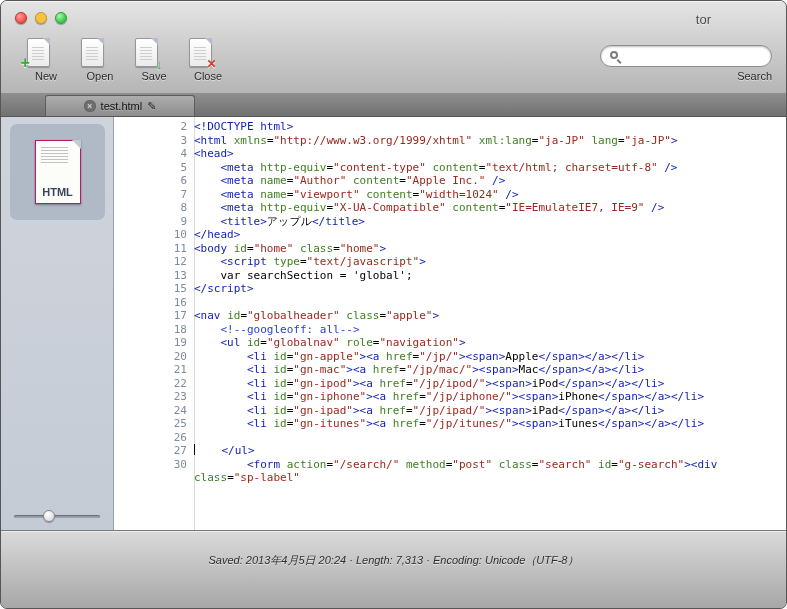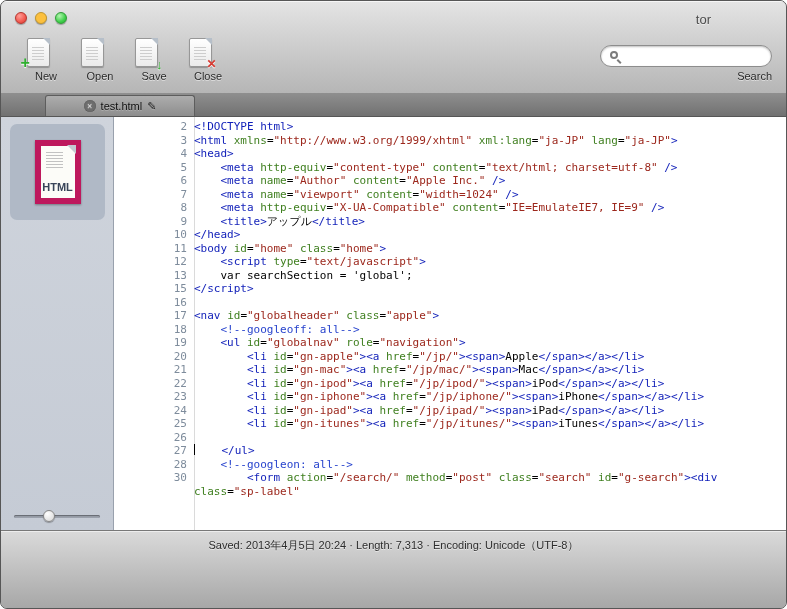--- a/index.html
+++ b/index.html
@@ -37,21 +37,21 @@
   
   .tabbar{position:absolute;top:92px;left:0;right:0;height:24px;background:linear-gradient(#8f8f8f,#717171);border-bottom:1px solid #565656;box-sizing:border-box;}
   .tab{position:absolute;left:44px;top:2px;bottom:0;width:150px;background:linear-gradient(#adadad,#8d8d8d);border:1px solid #5d5d5d;border-bottom:none;border-radius:3px 3px 0 0;display:flex;align-items:center;justify-content:center;gap:5px;font-size:11px;color:#0f0f0f;text-shadow:0 1px 0 rgba(255,255,255,.25);box-sizing:border-box;}
   .tab-close{width:12px;height:12px;border-radius:50%;background:#6e6e6e;color:#e3e3e3;font-size:9px;line-height:12px;text-align:center;box-shadow:inset 0 0 1px #3c3c3c;}
   .tab-edit{font-size:11px;color:#1d1d1d;}
 
   
   .content{position:absolute;top:116px;left:0;right:0;height:413px;display:flex;background:#ffffff;}
   .sidebar{position:relative;flex:0 0 113px;width:113px;background:linear-gradient(#cfd4dc,#c5cbd5);border-right:1px solid #99a1ad;box-sizing:border-box;}
   .thumb-selection{position:absolute;left:9px;top:7px;width:95px;height:96px;background:#b0b9c6;border-radius:7px;display:flex;align-items:center;justify-content:center;}
-  .page-thumb{position:relative;width:46px;height:64px;background:#fcfcf8;border:6px solid #be185d;box-shadow:0 1px 2px rgba(0,0,0,.35);box-sizing:border-box;}
+  .page-thumb{position:relative;width:46px;height:64px;background:#fcfcf8;border:1px solid #be185d;box-shadow:0 1px 2px rgba(0,0,0,.35);box-sizing:border-box;}
   .page-thumb::before{content:"";position:absolute;top:-1px;right:-1px;border-style:solid;border-width:0 9px 9px 0;border-color:transparent #c3cad2 transparent transparent;}
   .page-thumb::after{content:"";position:absolute;left:5px;right:12px;top:6px;height:16px;background:repeating-linear-gradient(#c2c2c2 0 1px,transparent 1px 3px);}
   .thumb-text{position:absolute;bottom:5px;left:0;right:0;text-align:center;font-size:11px;font-weight:bold;color:#39455a;}
   .clipped-label{position:absolute;left:117px;top:46px;font-size:9px;color:#9b9b9b;}
   .zoom-slider{position:absolute;left:13px;bottom:12px;width:86px;height:3px;background:#9ba1ac;border-radius:2px;box-shadow:inset 0 1px 1px rgba(0,0,0,.35);}
   .slider-thumb{position:absolute;left:29px;top:-5px;width:12px;height:12px;border-radius:50%;background:radial-gradient(circle at 35% 30%,#ffffff,#d4d4d4);border:1px solid #878787;box-sizing:border-box;box-shadow:0 1px 1px rgba(0,0,0,.3);}
 
   .editor{position:relative;flex:1;background:#ffffff;overflow:hidden;font-family:"DejaVu Sans Mono","Liberation Mono",monospace;font-size:11px;}
   .gutter-line{position:absolute;left:80px;top:0;bottom:0;width:1px;background:#dadada;}
   #code-area{position:absolute;top:3px;left:0;right:0;}
@@ -59,21 +59,21 @@
   .ln{flex:0 0 73px;text-align:right;padding-right:7px;color:#7e8c9c;}
   .code{white-space:pre;position:relative;}
   .tk-t{color:#0e1db8;}
   .tk-a{color:#3f7f1f;}
   .tk-v{color:#9c271c;}
   .tk-p{color:#000000;}
   .tk-c{color:#2743cd;}
   .caret{display:inline-block;width:1px;height:11px;background:#000;vertical-align:-1px;}
 
   
-  .statusbar{position:absolute;top:529px;left:0;right:0;bottom:0;background:linear-gradient(#dadada,#a7a7a7);border-top:1px solid #787878;border-radius:0 0 6px 6px;text-align:center;padding-top:4px;box-sizing:border-box;box-shadow:inset 0 1px 0 rgba(255,255,255,.5);}
+  .statusbar{position:absolute;top:529px;left:0;right:0;bottom:0;background:linear-gradient(#dadada,#a7a7a7);border-top:1px solid #787878;border-radius:0 0 6px 6px;text-align:center;padding-top:19px;box-sizing:border-box;box-shadow:inset 0 1px 0 rgba(255,255,255,.5);font-style:italic;}
   .status-text{font-size:11px;color:#2d2d2d;text-shadow:0 1px 0 rgba(255,255,255,.55);}
 </style>
 </head>
 <body>
 
 <div class="window">
 
   <div class="chrome">
     <div class="titlebar">
       <div class="traffic-lights">
@@ -236,24 +236,20 @@
           </div>
           <div class="row">
             <span class="ln">26</span>
             <span class="code"></span>
           </div>
           <div class="row">
             <span class="ln">27</span>
             <span class="code"><span class="caret"></span><span class="tk-p">    </span><span class="tk-t">&lt;/ul&gt;</span></span>
           </div>
           <div class="row">
-            <span class="ln">28</span>
-            <span class="code"><span class="tk-p">    </span><span class="tk-c">&lt;!--googleon: all--&gt;</span></span>
-          </div>
-          <div class="row">
             <span class="ln">30</span>
             <span class="code"><span class="tk-p">        </span><span class="tk-t">&lt;form </span><span class="tk-a">action</span><span class="tk-p">=</span><span class="tk-v">"/search/"</span><span class="tk-p"> </span><span class="tk-a">method</span><span class="tk-p">=</span><span class="tk-v">"post"</span><span class="tk-p"> </span><span class="tk-a">class</span><span class="tk-p">=</span><span class="tk-v">"search"</span><span class="tk-p"> </span><span class="tk-a">id</span><span class="tk-p">=</span><span class="tk-v">"g-search"</span><span class="tk-t">&gt;&lt;div </span></span>
           </div>
           <div class="row">
             <span class="ln"></span>
             <span class="code"><span class="tk-a">class</span><span class="tk-p">=</span><span class="tk-v">"sp-label"</span></span>
           </div>
         </div>
     </div>
   </div>

